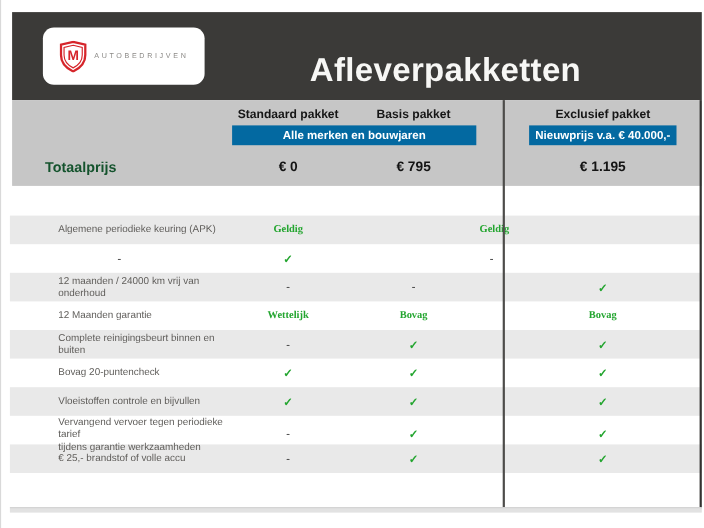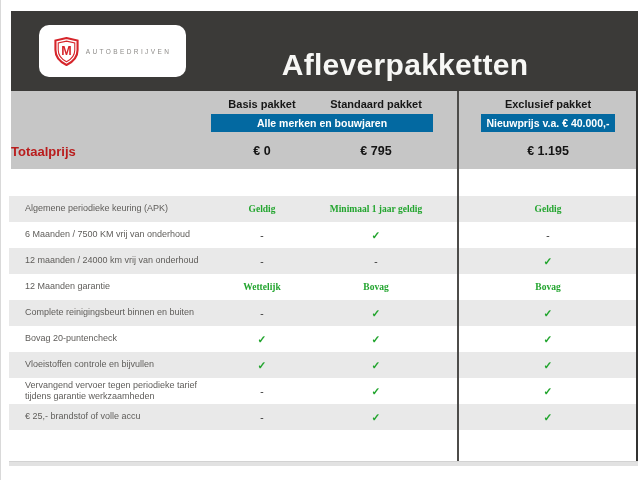--- a/index.html
+++ b/index.html
@@ -50,33 +50,33 @@
   .badge-row { margin-top: 4px; }
   .badge {
     background: #0369a1; color: #ffffff;
     font-size: 10.5px; font-weight: bold;
     height: 18px; line-height: 18px; text-align: center;
     white-space: nowrap; overflow: hidden;
   }
   .badge-both { grid-column: 2 / 4; margin: 0 3px; }
   .badge-excl { grid-column: 5; margin: 0 23px; }
   .price-row { margin-top: 12px; }
-  .total-label { font-size: 13px; font-weight: bold; color: #b91c1c; }
+  .total-label { font-size: 13px; font-weight: bold; color: #14532d; padding-left: 30px; }
   .price { text-align: center; font-size: 12.5px; font-weight: bold; color: #141414; }
 
   
   .features { position: absolute; left: 8px; top: 196px; width: 629px; }
   .feat-row {
     display: grid; grid-template-columns: 199px 108px 120px 22px 180px;
     height: 26px; align-items: center;
   }
   .feat-row.striped { background: #e9e9e9; }
   .feat-label {
     font-size: 9px; color: #5f5d5a;
-    padding-left: 16px; line-height: 1.25;
+    padding-left: 44px; line-height: 1.25;
     white-space: pre-line;
   }
   .feat-val { text-align: center; font-size: 9.5px; font-weight: bold; color: #23a52f; font-family: Liberation Serif, serif; }
   .feat-val.check { font-size: 10.5px; }
   .feat-val.dash { color: #3c3c3c; font-size: 10px; }
 
   
   .divider-v {
     position: absolute; left: 456px; top: 91px; width: 2px; height: 371px;
     background: #4d4c4a;
@@ -103,22 +103,22 @@
     <div class="logo-text">
       <span class="logo-sub">AUTOBEDRIJVEN</span>
     </div>
   </div>
   <div class="page-title">Afleverpakketten</div>
 </div>
 
 <div class="pkg-header">
   <div class="cols">
     <div></div>
+    <div class="pkg-name">Standaard pakket</div>
     <div class="pkg-name">Basis pakket</div>
-    <div class="pkg-name">Standaard pakket</div>
     <div></div>
     <div class="pkg-name">Exclusief pakket</div>
   </div>
   <div class="cols badge-row">
     <div></div>
     <div class="badge badge-both">Alle merken en bouwjaren</div>
     <div class="badge badge-excl">Nieuwprijs v.a. € 40.000,-</div>
   </div>
   <div class="cols price-row">
     <div class="total-label">Totaalprijs</div>
@@ -126,26 +126,24 @@
     <div class="price">€ 795</div>
     <div></div>
     <div class="price">€ 1.195</div>
   </div>
 </div>
 
 <div class="features">
     <div class="feat-row striped">
     <div class="feat-label">Algemene periodieke keuring (APK)</div>
     <div class="feat-val">Geldig</div>
-    <div class="feat-val">Minimaal 1 jaar geldig</div>
     <div></div>
     <div class="feat-val">Geldig</div>
   </div>
     <div class="feat-row">
-    <div class="feat-label">6 Maanden / 7500 KM vrij van onderhoud</div>
     <div class="feat-val dash">-</div>
     <div class="feat-val check">✓</div>
     <div></div>
     <div class="feat-val dash">-</div>
   </div>
     <div class="feat-row striped">
     <div class="feat-label">12 maanden / 24000 km vrij van onderhoud</div>
     <div class="feat-val dash">-</div>
     <div class="feat-val dash">-</div>
     <div></div>

